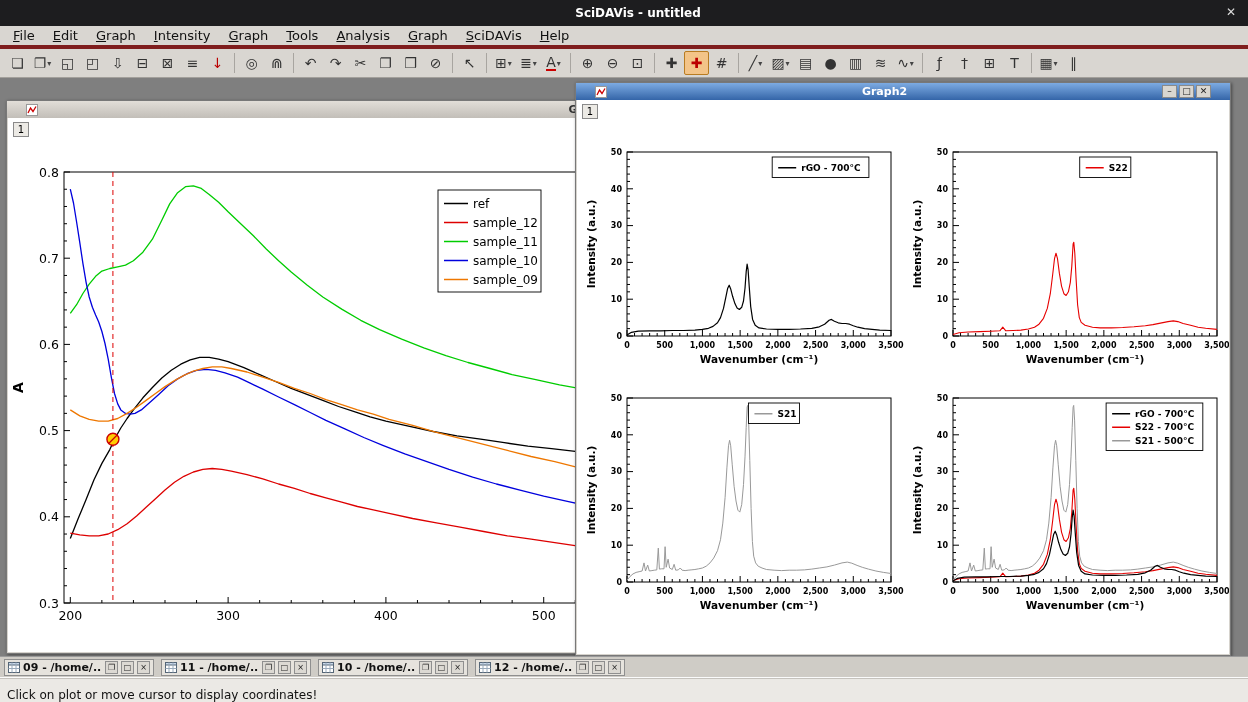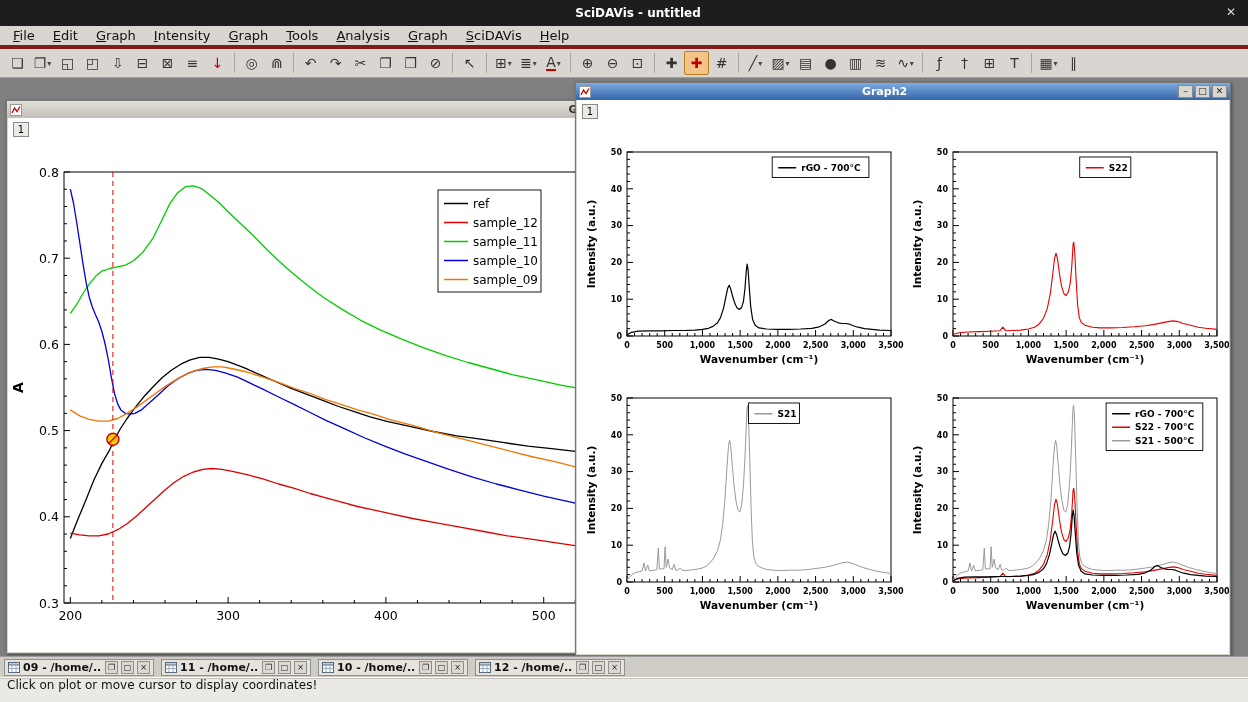--- a/index.html
+++ b/index.html
@@ -26,21 +26,21 @@
   .tbtn .glyph.ul { border-bottom:2px solid #cc0000; }
   .tbtn.pressed { background:#f3c488; border:1px solid #b87c22; }
   .tbtn .dd { font-size:8px; margin-left:1px; color:#444; }
   .tsep { width:1px; height:20px; background:#a8a5a0; margin:0 4px; flex:0 0 1px; }
 
   .mdi { position:absolute; top:78px; left:0; right:0; height:578px; background:#7f7f7f; overflow:hidden; }
 
   .gwin { position:absolute; background:#d6d3cd; border:1px solid #787878; box-shadow:1px 1px 3px rgba(0,0,0,.45); }
   .g1 { left:6px; top:22px; width:1154px; height:554px; z-index:1; }
   .g2 { left:575px; top:4px; width:656px; height:574px; z-index:5; }
-  .wtitle { height:17px; display:flex; align-items:center; padding:0 3px; gap:4px; }
+  .wtitle { height:17px; display:flex; align-items:center; padding:0 19px; gap:4px; }
   .wtitle.inactive { background:linear-gradient(#e2ded8,#c2beb8); color:#333; }
   .wtitle.active { background:linear-gradient(#7dabe2,#3465a8); color:#fff; }
   .wicon { display:flex; align-items:center; }
   .wtext { flex:1; text-align:center; font-size:11px; font-weight:bold; white-space:nowrap; }
   .wbtns { display:flex; gap:2px; }
   .wbtn { width:15px; height:13px; background:#d9d6d0; border:1px solid #8a8a8a; font-size:9px;
           line-height:11px; text-align:center; color:#222; }
   .wbody { position:absolute; left:1px; right:1px; top:17px; bottom:1px; background:#ffffff; overflow:hidden; }
   .layerbtn { position:absolute; left:5px; top:4px; width:16px; height:15px; font-size:10px; line-height:13px;
               background:#eceae5; border:1px solid #8a8a8a; text-align:center;
@@ -54,21 +54,21 @@
 
   .taskbar { position:absolute; left:0; right:0; top:656px; height:21px; background:#cfccc6;
              border-top:1px solid #9a9a9a; display:flex; align-items:center; padding:0 4px; gap:7px; }
   .task { display:flex; align-items:center; gap:3px; height:17px; width:150px; background:#e6e3dd;
           border:1px solid #8f8f8f; padding:0 3px; }
   .task .tlabel { flex:1; font-size:11px; font-weight:bold; color:#111; white-space:nowrap; overflow:hidden; }
   .task .mini { flex:0 0 13px; width:13px; height:13px; border:1px solid #8f8f8f; background:#dcd9d3;
                 font-size:8px; line-height:11px; text-align:center; color:#222; }
 
   .statusbar { position:absolute; left:0; right:0; top:677px; height:25px; background:#ebe9e5;
-               border-top:1px solid #fbfbfb; box-shadow:inset 0 1px 0 #c5c2bd; display:flex; align-items:flex-start;
+               border-top:1px solid #fbfbfb; box-shadow:inset 0 1px 0 #c5c2bd; display:flex; align-items:flex-end;
                padding:0 7px; font-size:12px; color:#111; }
 </style>
 </head>
 <body>
 
 <div class="titlebar">
   <span class="title">SciDAVis - untitled</span>
   <span class="tclose">✕</span>
 </div>
 

